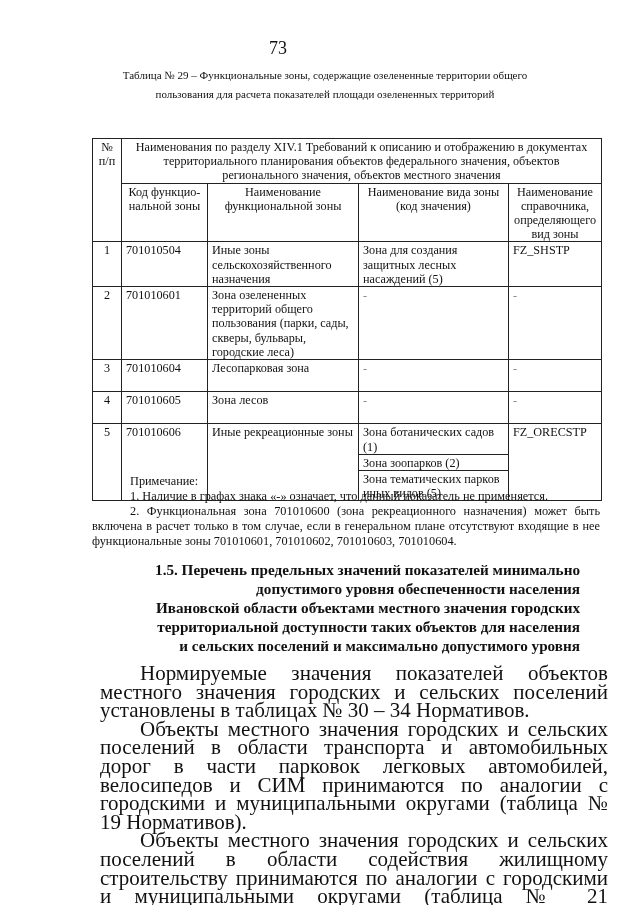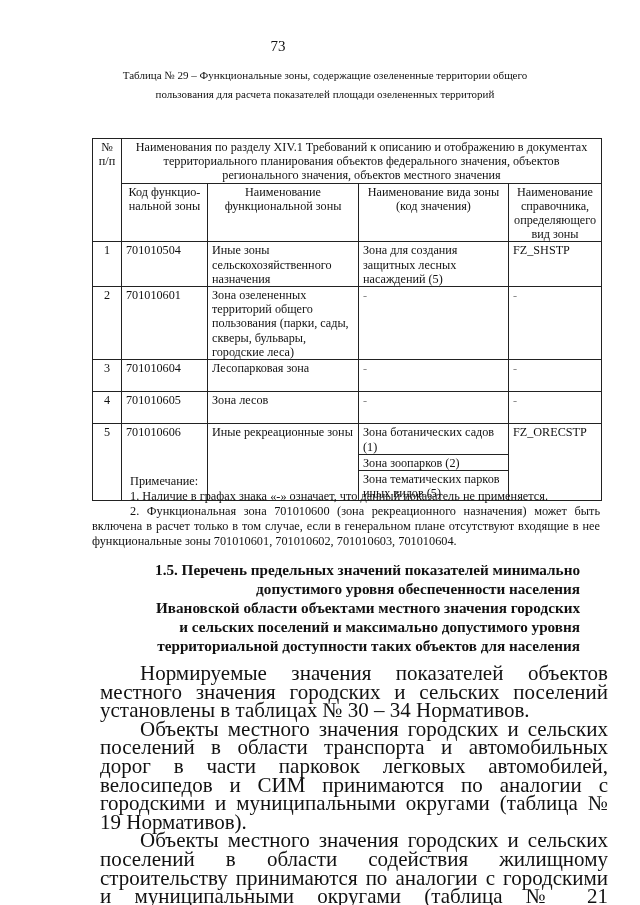--- a/index.html
+++ b/index.html
@@ -3,21 +3,21 @@
 <meta charset="utf-8">
 <style>
   html, body { margin: 0; padding: 0; background: #ffffff; }
   body {
     width: 640px; height: 905px; position: relative; overflow: hidden;
     font-family: "Liberation Serif", "DejaVu Serif", serif;
     color: #111;
   }
   .page-number {
     position: absolute; top: 38px; left: 0; width: 556px;
-    text-align: center; font-size: 15px;
+    text-align: center; font-size: 18px;
   }
   .table-title {
     position: absolute; top: 66px; left: 100px; width: 450px;
     text-align: center; font-size: 11px; line-height: 19px;
   }
   table.zones {
     position: absolute; top: 138px; left: 92px; width: 509px;
     border-collapse: collapse; font-size: 12.2px; line-height: 14.2px;
     table-layout: fixed;
   }
@@ -116,21 +116,21 @@
 <div class="notes">
   <div class="label">Примечание:</div>
   <div class="item">1. Наличие в графах знака «-» означает, что данный показатель не применяется.</div>
   <div class="item">2. Функциональная зона 701010600 (зона рекреационного назначения) может быть включена в расчет только в том случае, если в генеральном плане отсутствуют входящие в нее функциональные зоны 701010601, 701010602, 701010603, 701010604.</div>
 </div>
 
 <div class="section-heading">
   <div>1.5. Перечень предельных значений показателей минимально</div>
   <div>допустимого уровня обеспеченности населения</div>
   <div>Ивановской области объектами местного значения городских</div>
+  <div>территориальной доступности таких объектов для населения</div>
   <div>и сельских поселений и максимально допустимого уровня</div>
-  <div>территориальной доступности таких объектов для населения</div>
 </div>
 
 <div class="body-text">
   <p>Нормируемые значения показателей объектов местного значения городских и сельских поселений установлены в таблицах № 30 – 34 Нормативов.</p>
   <p>Объекты местного значения городских и сельских поселений в области транспорта и автомобильных дорог в части парковок легковых автомобилей, велосипедов и СИМ принимаются по аналогии с городскими и муниципальными округами (таблица № 19 Нормативов).</p>
   <p>Объекты местного значения городских и сельских поселений в области содействия жилищному строительству принимаются по аналогии с городскими и муниципальными округами (таблица № 21 Нормативов).</p>
 </div>
 
 </body></html>

